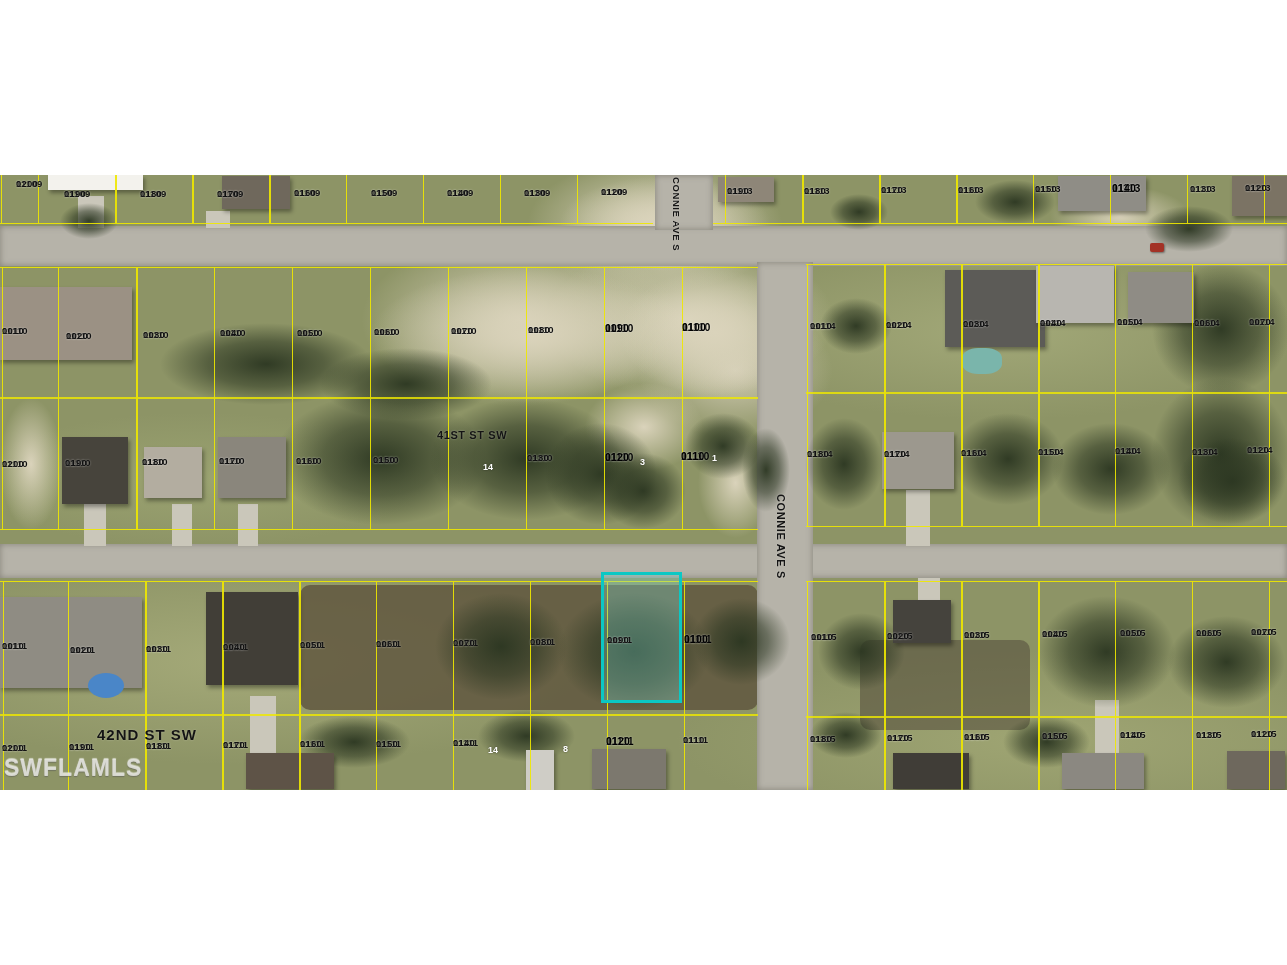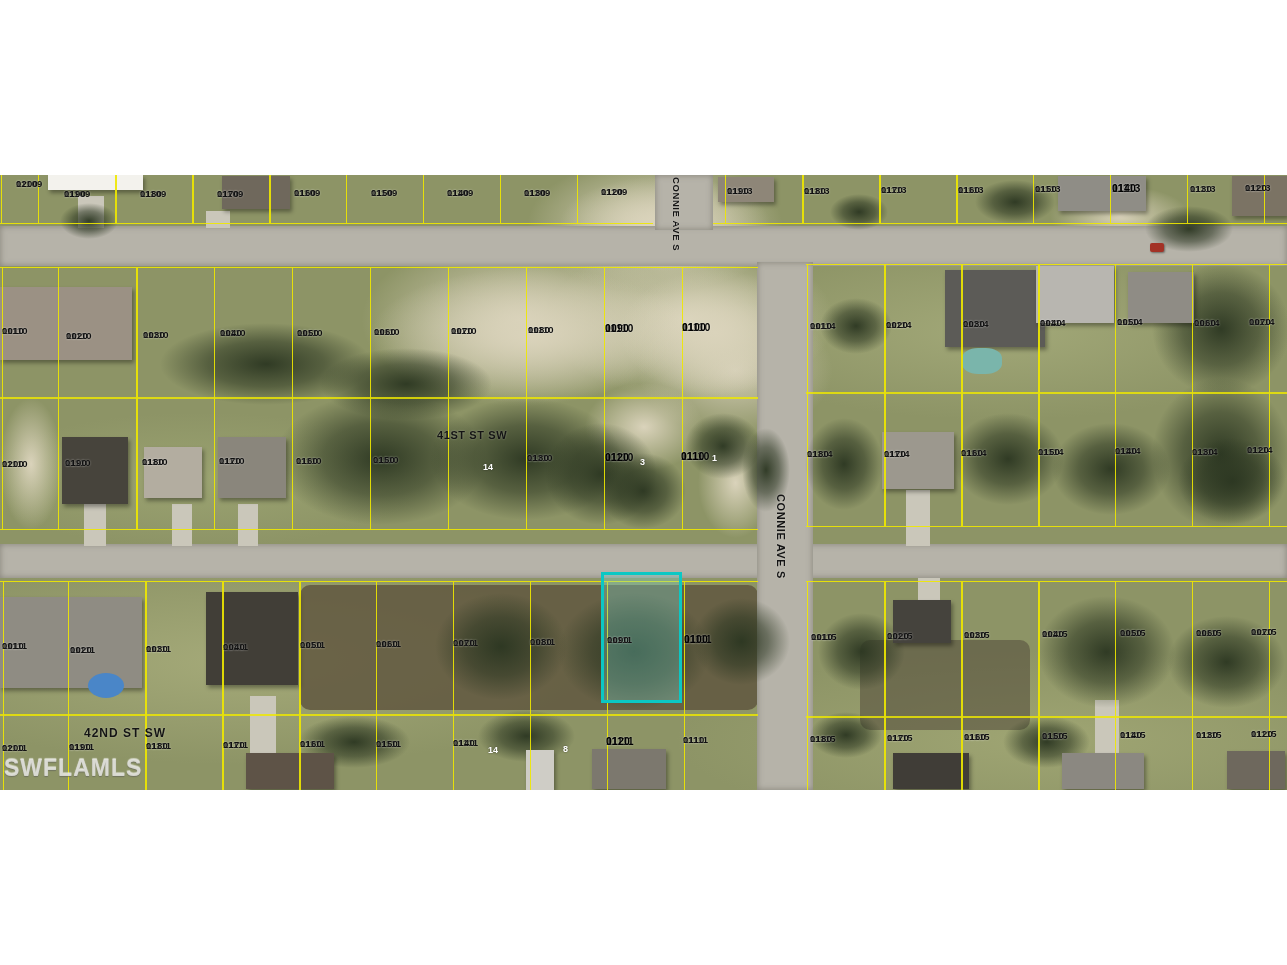--- a/index.html
+++ b/index.html
@@ -473,18 +473,18 @@
         <span>11115</span>
         <span>0120</span>
       </div>
       <div class="lotnum" style="left: 483px; top: 287px;">14</div>
       <div class="lotnum" style="left: 640px; top: 282px;">3</div>
       <div class="lotnum" style="left: 712px; top: 278px;">1</div>
       <div class="lotnum" style="left: 488px; top: 570px;">14</div>
       <div class="lotnum" style="left: 563px; top: 569px;">8</div>
       <div class="hl"></div>
       <div class="street" style="left:437px;top:254px">41ST ST SW</div>
-      <div class="street" style="left:84px;top:551px;font-size:12px;letter-spacing:1px">42ND ST SW</div>
+      <div class="street" style="left:97px;top:551px;font-size:15px;letter-spacing:1px">42ND ST SW</div>
       <div class="street v" style="left:671px;top:2px;font-size:9.5px">CONNIE AVE S</div>
       <div class="street v" style="left:775px;top:319px;font-size:11px">CONNIE AVE S</div>
     </div>
   <div class="watermark">SWFLAMLS</div>
 </div>
 
 </body></html>

